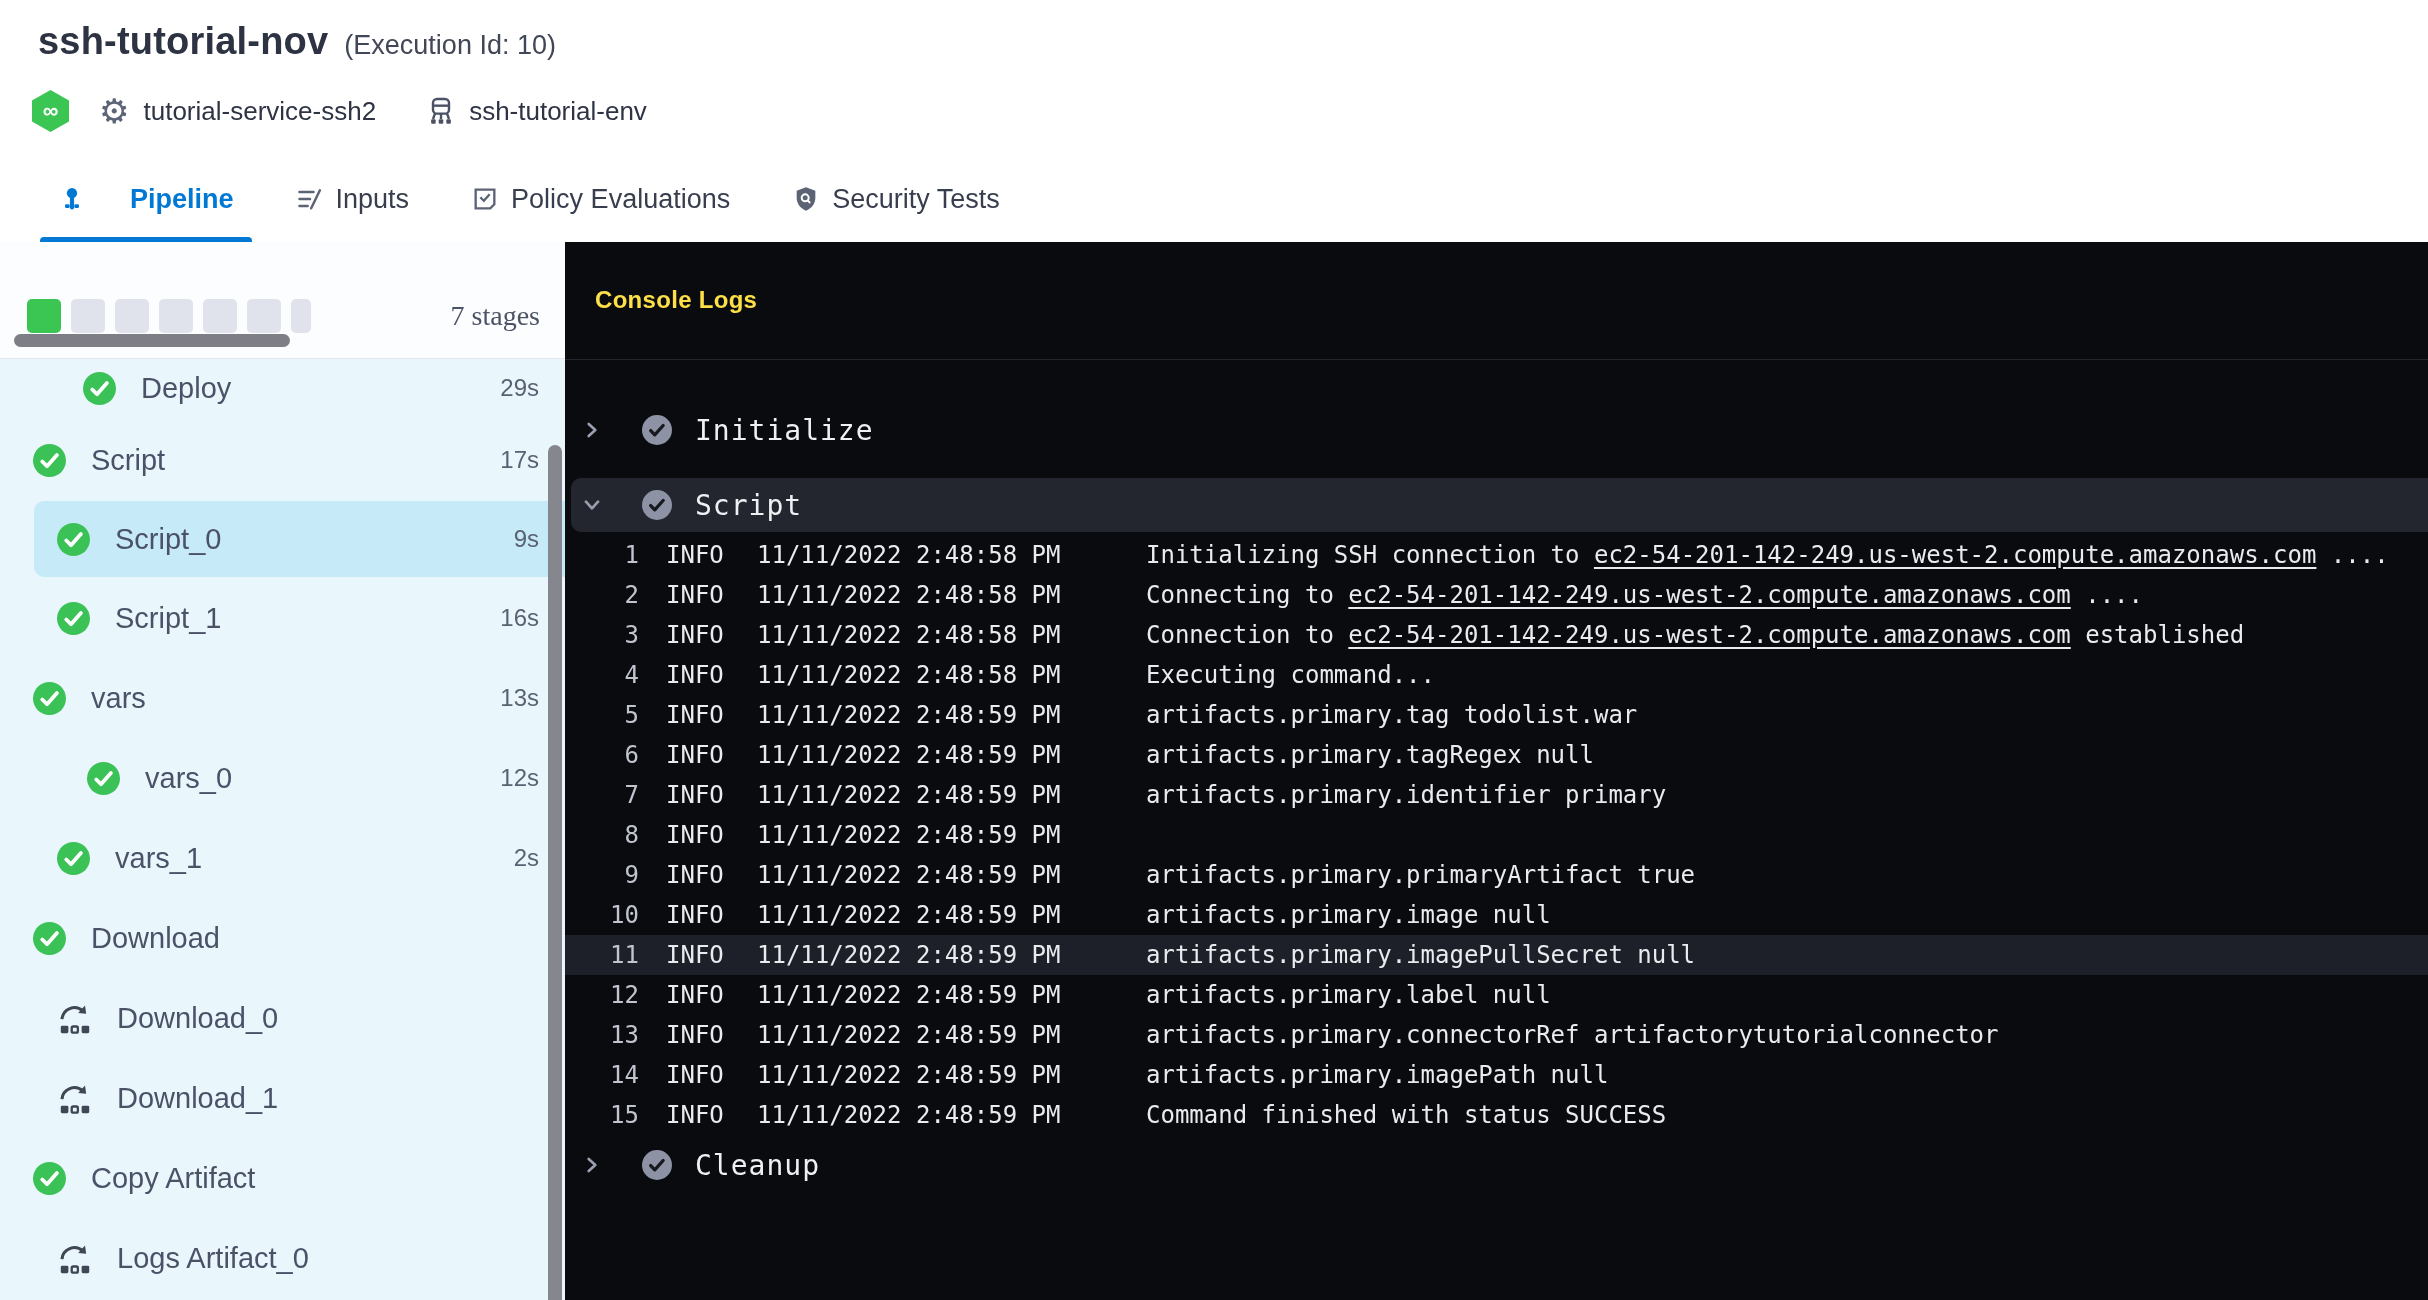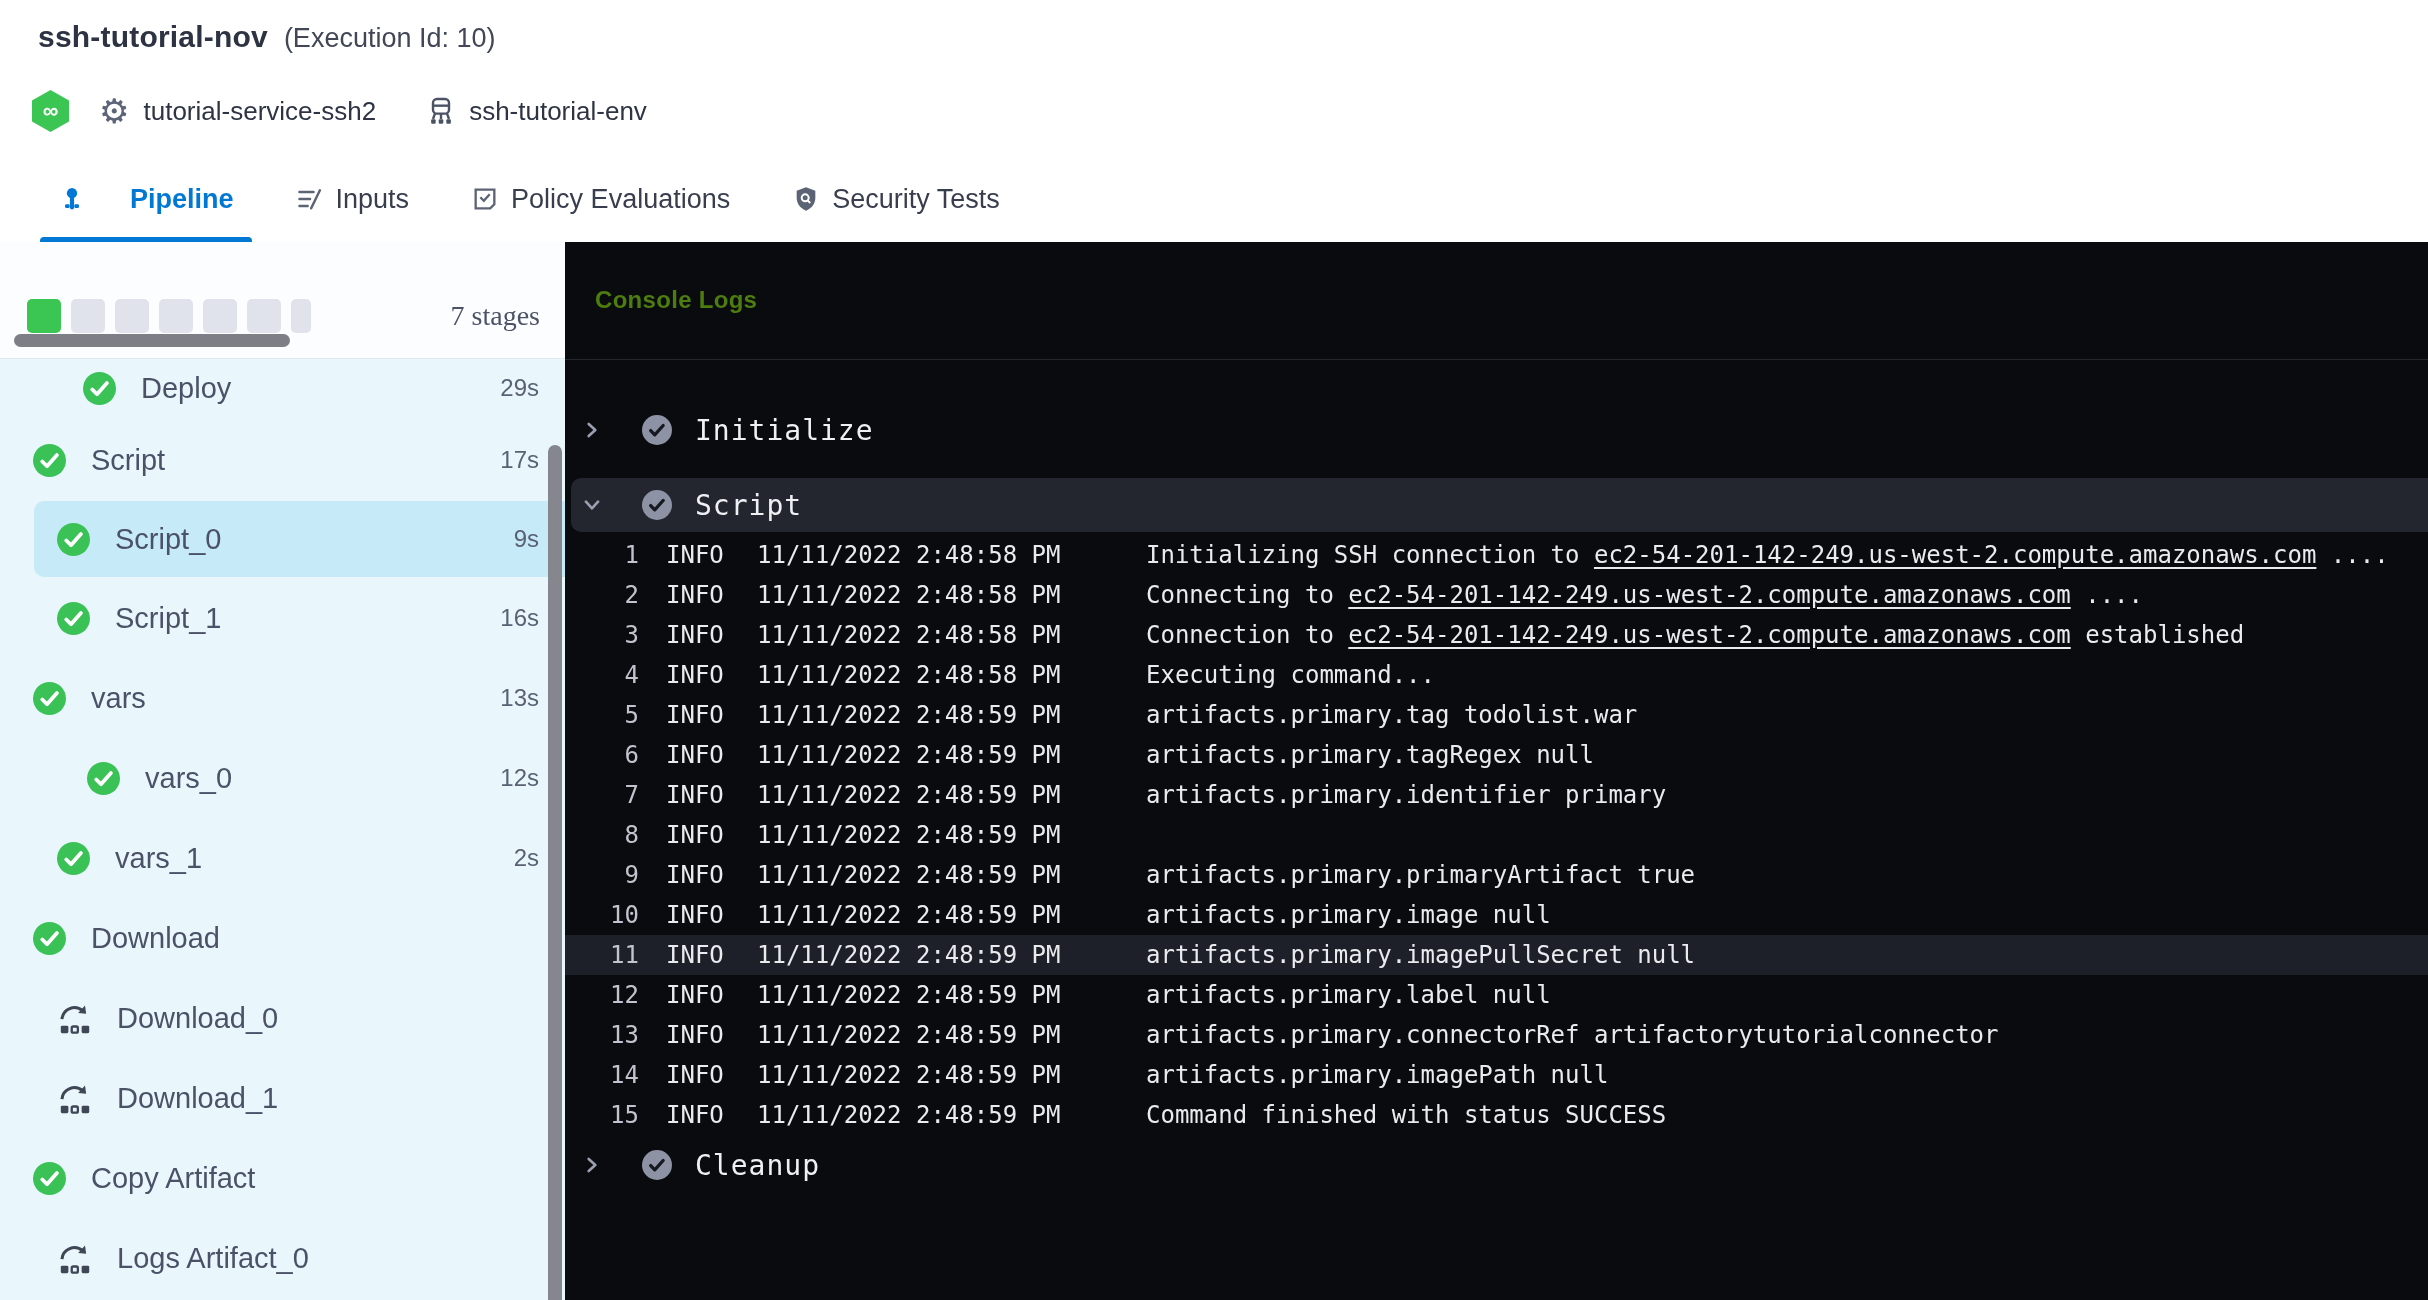--- a/index.html
+++ b/index.html
@@ -2,21 +2,21 @@
 <html><head>
 <meta charset="utf-8">
 <style>
   html,body{margin:0;padding:0;background:#fff;}
   .root{position:relative;width:2428px;height:1300px;background:#ffffff;overflow:hidden;
         font-family:"Liberation Sans",sans-serif;}
 
   
   .hdr{position:absolute;left:0;top:0;right:0;height:156px;background:#fff;border-bottom:1px solid #e9edf2;}
   .title-row{position:absolute;left:38px;top:20px;display:flex;align-items:baseline;gap:16px;}
-  .title{font-size:30px;font-weight:bold;color:#2d3342;letter-spacing:.2px;}
+  .title{font-size:38px;font-weight:bold;color:#2d3342;letter-spacing:.2px;}
   .exec{font-size:27px;color:#414757;}
   .meta-row{position:absolute;left:32px;top:88px;height:46px;display:flex;align-items:center;}
   .hex{width:37px;height:42px;background:#3bc553;clip-path:polygon(50% 0,100% 25%,100% 75%,50% 100%,0 75%,0 25%);
        display:flex;align-items:center;justify-content:center;color:#fff;font-size:22px;font-weight:bold;}
   .gear{font-size:34px;color:#5d6478;margin-left:30px;line-height:1;}
   .svc{font-size:26px;color:#2e3444;margin-left:14px;}
   .envicon{margin-left:49px;display:flex;align-items:center;}
   .env{font-size:26px;color:#2e3444;margin-left:12px;}
 
   
@@ -36,21 +36,21 @@
   .stages-label{position:absolute;right:25px;top:57px;font-size:28px;color:#4c5366;line-height:34px;font-family:Liberation Serif, serif;}
   .vbar{position:absolute;left:548px;top:203px;width:14px;height:900px;border-radius:8px;background:#85868e;z-index:4;}
   .sel-band{position:absolute;left:34px;right:0;height:76px;background:#c6eaf7;border-radius:10px 0 0 10px;}
   .stage-row{position:absolute;left:0;right:0;height:76px;display:flex;align-items:center;font-size:29px;color:#4b5268;cursor:pointer;}
   .stage-ic{flex:0 0 auto;display:flex;align-items:center;}
   .stage-lbl{margin-left:25px;white-space:nowrap;}
   .stage-dur{position:absolute;right:26px;font-size:24px;color:#5a6173;}
 
   
   .con{position:absolute;left:565px;top:242px;right:0;bottom:0;background:#0a0b0e;overflow:hidden;}
-  .con-title{position:absolute;left:30px;top:44px;font-size:24px;font-weight:700;color:#4d7c0f;letter-spacing:.3px;}
+  .con-title{position:absolute;left:30px;top:44px;font-size:24px;font-weight:700;color:#fde047;letter-spacing:.3px;}
   .con-div{position:absolute;left:0;top:117px;right:0;height:1px;background:#25262d;}
   .sec{position:absolute;left:0;right:0;height:54px;display:flex;align-items:center;
        font-family:"DejaVu Sans Mono",monospace;font-size:28px;color:#eef0f4;cursor:pointer;}
   .sec .chev{margin-left:16px;display:flex;}
   .sec .gck{margin-left:39px;display:flex;}
   .sec .lbl{margin-left:23px;letter-spacing:1px;}
   .sec.script{left:6px;background:#23262e;border-radius:10px 0 0 10px;}
   .sec.script .chev{margin-left:10px;}
   .log{position:absolute;left:0;right:0;height:40px;font-family:"DejaVu Sans Mono",monospace;
        font-size:24px;line-height:40px;color:#e9ebef;}

